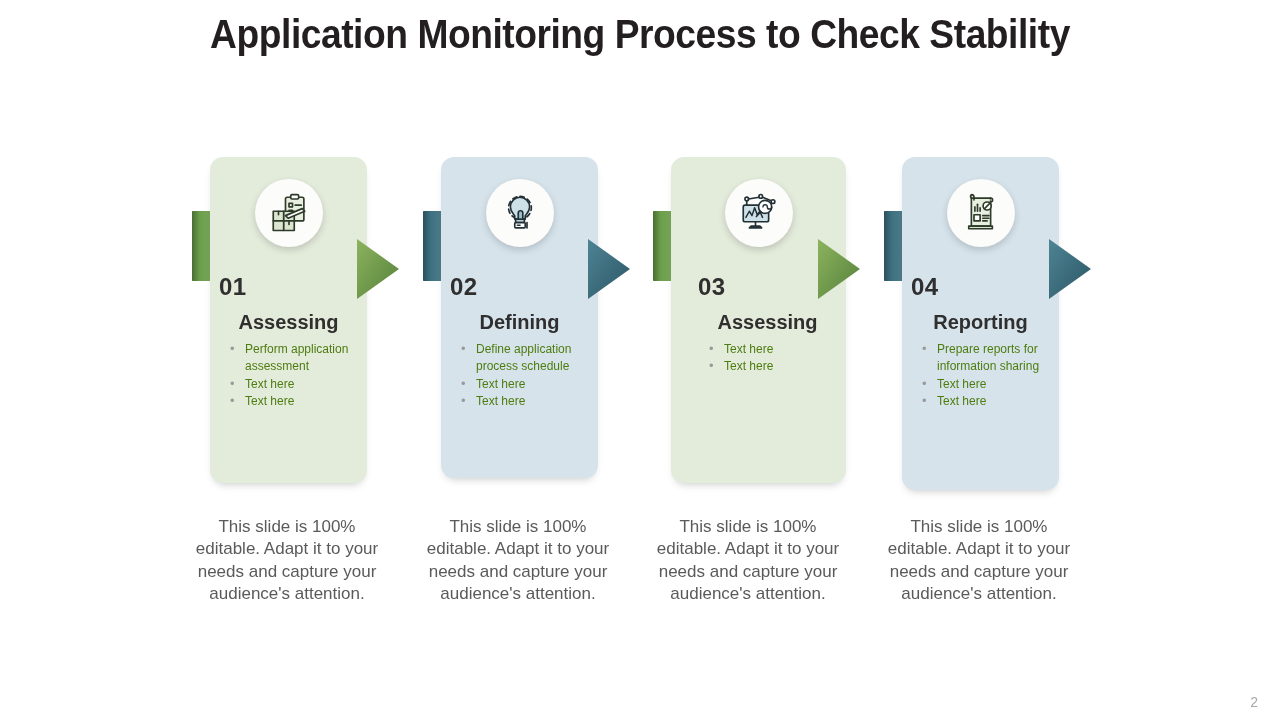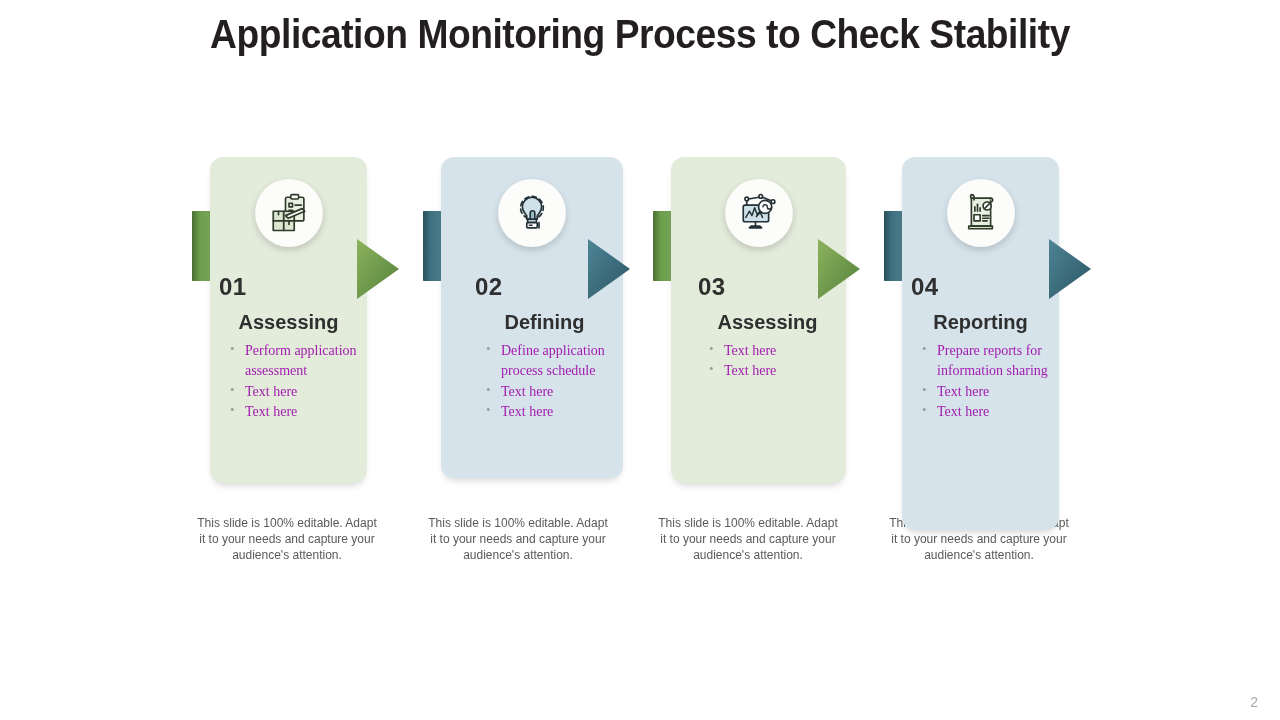--- a/index.html
+++ b/index.html
@@ -72,31 +72,31 @@
   }
   .step-name{
     text-align:center;font-size:20px;font-weight:bold;color:#2f2f2f;
     margin-top:12px;line-height:1.1;
   }
   .step-list{
     list-style:none;margin:8px 0 0 0;padding:0 0 0 8px;
   }
   .step-list li{
     position:relative;padding-left:18px;
-    font-size:14px;line-height:1.45;color:#a21caf;font-family:Liberation Serif, serif;
+    font-size:12px;line-height:1.45;color:#4d7c0f;
   }
   .step-list li::before{
     content:"\2022";position:absolute;left:3px;top:-1px;
     font-size:13px;color:#9a9a9a;
   }
 
   
   .caption{
     position:absolute;width:184px;top:516px;
-    text-align:center;font-size:12px;line-height:1.32;color:#5a5a5a;
+    text-align:center;font-size:17px;line-height:1.32;color:#5a5a5a;
   }
 
   
   #page-number{
     position:absolute;right:22px;bottom:10px;
     font-size:14px;color:#a8a8a8;
   }
 </style>
 </head>
 <body>
@@ -145,21 +145,21 @@
                 <stop offset="0%" stop-color="#8cb35e"></stop>
                 <stop offset="100%" stop-color="#54803a"></stop>
               </linearGradient>
             </defs>
             <path d="M0 0 L42 30 L0 60 Z" fill="url(#ag0)"></path>
           </svg>
         </div>
       </div>
       <div class="step" style="left: 441px;">
         <div class="step-tab" style="background: rgb(61, 112, 128);"></div>
-        <div class="step-card" style="background: rgb(214, 227, 235); height: 321px; padding-left: 25px;">
+        <div class="step-card" style="background: rgb(214, 227, 235); height: 321px;">
           <div class="icon-badge">
     <svg viewBox="0 0 48 48">
       <g fill="none" stroke="#223036" stroke-width="1.9" stroke-linejoin="round" stroke-linecap="round">
         <path d="M24 5 a13 13 0 1 1 -0.1 0" stroke-dasharray="5 4"></path>
         <path d="M13 17 a11 11 0 0 1 22 0 c0 5 -3.2 7.6 -5 10.4 l0 3.6 l-12 0 l0 -3.6 c-1.8 -2.8 -5 -5.4 -5 -10.4 Z" fill="#cfe1e8"></path>
         <rect x="19" y="31" width="10" height="4" fill="#b9d2dc"></rect>
         <rect x="18" y="35" width="12" height="6" rx="1.3" fill="#ffffff"></rect>
         <line x1="21" y1="38" x2="24" y2="38"></line>
         <line x1="32" y1="35" x2="32" y2="41"></line>
         <path d="M22 30 l0 -6 a2.6 2.6 0 0 1 5.2 0 l0 6" fill="#9cc0cd"></path>
@@ -224,21 +224,21 @@
                 <stop offset="0%" stop-color="#8cb35e"></stop>
                 <stop offset="100%" stop-color="#54803a"></stop>
               </linearGradient>
             </defs>
             <path d="M0 0 L42 30 L0 60 Z" fill="url(#ag2)"></path>
           </svg>
         </div>
       </div>
       <div class="step" style="left: 902px;">
         <div class="step-tab" style="background: rgb(61, 112, 128);"></div>
-        <div class="step-card" style="background: rgb(214, 227, 235); height: 373px;">
+        <div class="step-card" style="background: rgb(214, 227, 235); height: 333px;">
           <div class="icon-badge">
     <svg viewBox="0 0 48 48">
       <g fill="none" stroke="#2e3a2a" stroke-width="1.9" stroke-linejoin="round" stroke-linecap="round">
         <path d="M13 7 l22 0 l0 32 l-22 0 Z" fill="#e8efe1"></path>
         <path d="M35 7 c3 0 3 4 0 4" fill="#ffffff"></path>
         <path d="M13 7 a3 3 0 0 1 0 -4 a3 3 0 0 1 3 3 l0 3"></path>
         <line x1="17" y1="22" x2="17" y2="17"></line>
         <line x1="20" y1="22" x2="20" y2="14"></line>
         <line x1="23" y1="22" x2="23" y2="18"></line>
         <circle cx="31" cy="16" r="4.6" fill="#ffffff"></circle>

